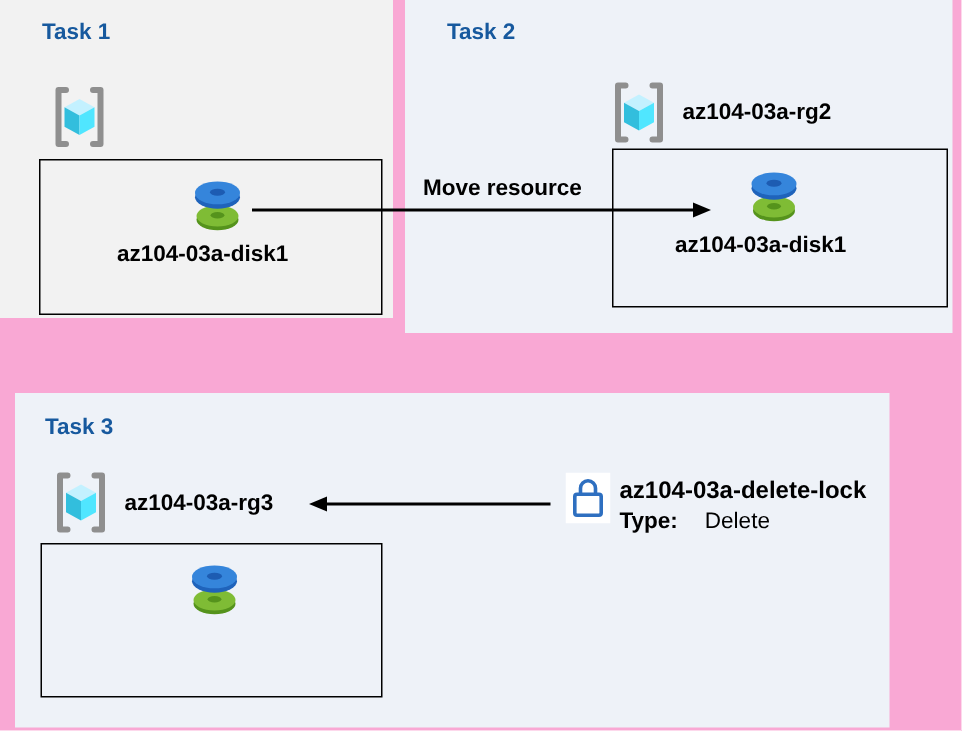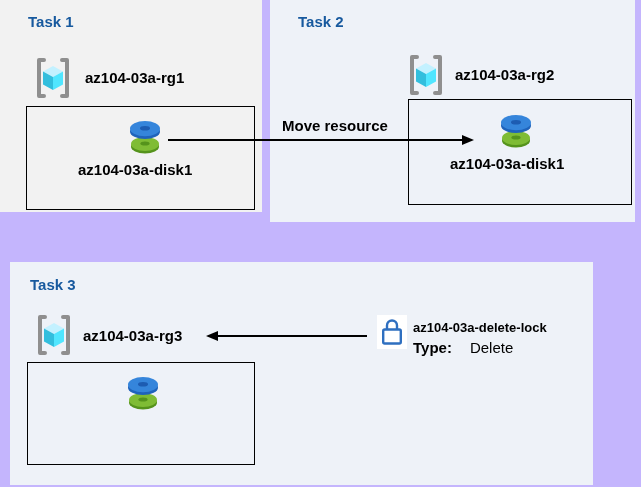--- a/index.html
+++ b/index.html
@@ -1,21 +1,21 @@
 <!DOCTYPE html>
 <html><head>
 <meta charset="utf-8">
 <style>
   * { margin: 0; padding: 0; box-sizing: border-box; }
   html, body { background: #ffffff; }
   #canvas {
     position: relative;
     width: 641px;
     height: 487px;
-    background: #c4b5fd;
+    background: #f9a8d4;
     font-family: "Liberation Sans", sans-serif;
     overflow: hidden;
   }
   .panel { position: absolute; }
   .panel-gray { background: #f2f2f2; }
   .panel-blue { background: #eef2f8; }
   .task-title {
     position: absolute;
     font-size: 15px;
     font-weight: bold;
@@ -55,21 +55,21 @@
     border-right: 12px solid #000000;
   }
   .move-label {
     position: absolute;
     font-size: 15px;
     font-weight: bold;
     color: #000000;
     white-space: nowrap;
   }
   .lock-text-block { position: absolute; white-space: nowrap; }
-  .lock-name { font-size: 13px; font-weight: bold; color: #000; display: block; line-height: 20px; text-align: right; }
+  .lock-name { font-size: 16px; font-weight: bold; color: #000; display: block; line-height: 20px; text-align: right; }
   .lock-type-line { font-size: 15px; color: #000; display: block; line-height: 20px; }
   .lock-type-key { font-weight: bold; margin-top: 14px; }
   .lock-type-value { font-weight: normal; margin-left: 18px; }
 </style>
 </head>
 <body>
 
 <svg width="0" height="0" style="position:absolute">
   <defs>
 
@@ -98,21 +98,20 @@
   </defs>
 </svg>
 
 <div id="canvas">
 
   <div class="panel panel-gray" style="left:0; top:0; width:262px; height:212px;"></div>
   <div class="task-title" style="left:28px; top:13px;">Task 1</div>
   <svg class="icon" style="left:33px; top:57px;" width="40" height="42" viewBox="0 0 40 42">
       <use href="#rg-icon"></use>
     </svg>
-  <div class="res-label" style="left:85px; top:69px;">az104-03a-rg1</div>
   <div class="disk-box" style="left:26px; top:106px; width:229px; height:104px;"></div>
   <svg class="icon" style="left:125px; top:119px;" width="40" height="36" viewBox="0 0 40 36">
       <use href="#disk-icon"></use>
     </svg>
   <div class="res-label" style="left:78px; top:161px;">az104-03a-disk1</div>
 
   <div class="panel panel-blue" style="left:270px; top:0; width:365px; height:222px;"></div>
   <div class="task-title" style="left:298px; top:13px;text-align:right;">Task 2</div>
   <svg class="icon" style="left:406px; top:54px;" width="40" height="42" viewBox="0 0 40 42">
       <use href="#rg-icon"></use>

